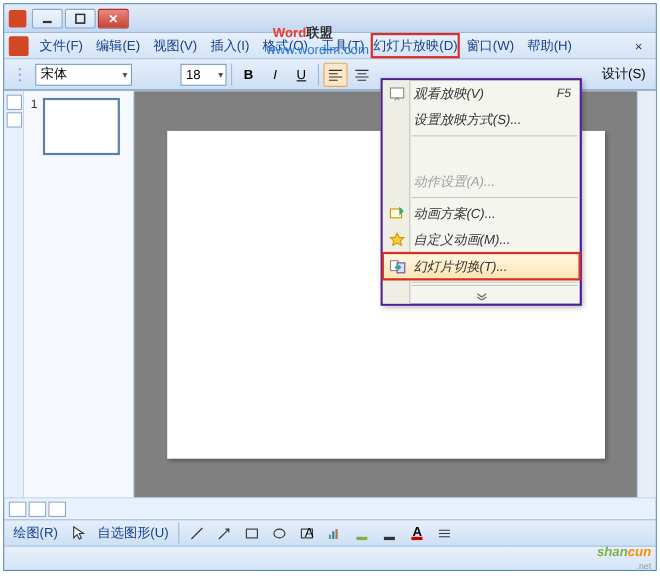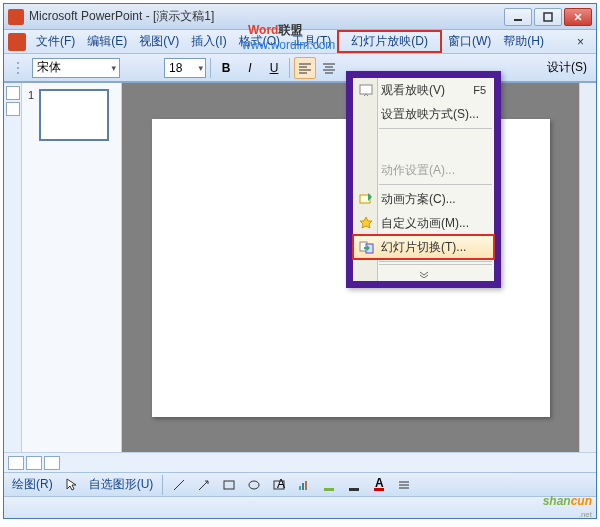--- a/index.html
+++ b/index.html
@@ -7,21 +7,21 @@
 .window{border:1px solid #3c7fb1;background:#cfe0f7;width:594px;margin:3px;}
 .titlebar{background:linear-gradient(#e4ecf7,#c3d7f0);height:26px;display:flex;align-items:center;padding:0 4px;border-bottom:1px solid #9db9d9;}
 .app-icon{width:16px;height:16px;background:#d24726;border-radius:2px;margin-right:5px;}
 .title-text{flex:1;color:#333;}
 .win-btns{display:flex;gap:2px;}
 .win-btn{width:28px;height:18px;border:1px solid #8ba8cc;border-radius:2px;display:flex;align-items:center;justify-content:center;background:linear-gradient(#f0f5fb,#d7e5f5);}
 .win-btn.close{background:linear-gradient(#e98882,#c94234);border-color:#a83429;color:#fff;}
 .menubar{background:linear-gradient(#e8f0fb,#d5e4f7);height:24px;display:flex;align-items:center;padding:0 4px;border-bottom:1px solid #a9c2e0;}
 .menu-icon{width:18px;height:18px;background:#d24726;border-radius:2px;margin-right:4px;}
 .menu-item{padding:3px 6px;color:#15428b;cursor:pointer;}
-.menu-item.hl{border:2px solid #d93025;padding:1px 12px;}
+.menu-item.hl{border:2px solid #d93025;padding:1px 0;}
 .menu-x{margin-left:auto;padding:2px 8px;color:#333;}
 .toolbar{background:linear-gradient(#e6eefb,#cde0f5);height:28px;display:flex;align-items:center;padding:0 4px;border-bottom:1px solid #8ba8cc;gap:2px;}
 .tb-btn{width:22px;height:22px;border:1px solid transparent;border-radius:2px;display:flex;align-items:center;justify-content:center;}
 .tb-sep{width:1px;height:20px;background:#9db9d9;margin:0 2px;}
 .font-sel{background:#fff;border:1px solid #7a9cc6;height:20px;padding:0 14px 0 4px;min-width:88px;display:flex;align-items:center;position:relative;}
 .font-sel::after{content:"▾";position:absolute;right:3px;font-size:9px;color:#555;}
 .size-sel{background:#fff;border:1px solid #7a9cc6;height:20px;width:42px;padding:0 12px 0 4px;display:flex;align-items:center;position:relative;}
 .size-sel::after{content:"▾";position:absolute;right:2px;font-size:9px;color:#555;}
 .bold{font-weight:bold;}
 .ital{font-style:italic;}
@@ -34,21 +34,21 @@
 .thumb-num{font-size:11px;color:#333;display:inline-block;vertical-align:top;margin-right:2px;}
 .thumb{display:inline-block;width:70px;height:52px;background:#fff;border:2px solid #5b7fab;}
 .slide-area{flex:1;background:#808080;display:flex;align-items:center;justify-content:center;position:relative;}
 .slide{width:398px;height:298px;background:#fff;box-shadow:2px 2px 4px rgba(0,0,0,0.3);}
 .scroll-v{width:17px;background:#e8eef7;border-left:1px solid #c0d0e8;}
 .notes{height:30px;background:#fff;border-top:3px solid #c0d0e8;padding:6px 10px;color:#888;}
 .viewbar{height:20px;background:#e8f0fb;border-top:1px solid #c0d0e8;display:flex;align-items:center;padding:0 4px;gap:2px;}
 .view-btn{width:16px;height:14px;border:1px solid #8ba8cc;background:#fff;}
 .drawbar{height:24px;background:linear-gradient(#e6eefb,#cde0f5);border-top:1px solid #a9c2e0;display:flex;align-items:center;padding:0 4px;gap:3px;}
 .statusbar{height:22px;background:linear-gradient(#e8f0fb,#d5e4f7);border-top:1px solid #a9c2e0;display:flex;align-items:center;padding:0 10px;}
-.dropdown{position:absolute;top:71px;left:346px;width:155px;background:#f5f5f0;border:7px solid #4c1d95;box-shadow:2px 2px 5px rgba(0,0,0,0.3);z-index:100;}
+.dropdown{position:absolute;top:71px;left:346px;width:183px;background:#f5f5f0;border:2px solid #4c1d95;box-shadow:2px 2px 5px rgba(0,0,0,0.3);z-index:100;font-style:italic;}
 .dd-item{height:24px;display:flex;align-items:center;padding:0 8px 0 28px;position:relative;color:#333;}
 .dd-item.disabled{color:#a0a0a0;margin-top:29px;}
 .dd-item.hover{background:linear-gradient(#fef7e0,#fde5b5);border:1px solid #e8a856;padding:0 7px 0 27px;}
 .dd-item.hl{outline:2px solid #d93025;outline-offset:-1px;}
 .dd-sep{height:1px;background:#c5c5c5;margin:2px 2px 2px 26px;}
 .dd-icon{position:absolute;left:5px;width:16px;height:16px;}
 .dd-iconbar{position:absolute;left:0;top:0;bottom:0;width:25px;background:#eeeee4;border-right:1px solid #c5c5bb;}
 .dd-short{margin-left:auto;font-size:11px;}
 .watermark{position:absolute;top:14px;left:248px;z-index:200;font-size:22px;font-weight:bold;pointer-events:none;}
 .wm-red{color:#e83f2a;margin-top:28px;}
@@ -60,21 +60,20 @@
 .wm-sub{font-size:8px;color:#999;display:block;text-align:right;font-style:normal;font-weight:normal;}
 svg{display:block;}
 </style>
 </head>
 <body>
 
 <div class="window">
 
 <div class="titlebar">
   <div class="app-icon"></div>
-  <div class="title-text">Microsoft PowerPoint - [演示文稿1]</div>
   <div class="win-btns">
     <div class="win-btn">
           <svg width="10" height="10">
             <rect x="1" y="7" width="8" height="2" fill="#333"></rect>
           </svg>
         </div>
     <div class="win-btn">
           <svg width="10" height="10">
             <rect x="1" y="1" width="8" height="8" fill="none" stroke="#333" stroke-width="1.5"></rect>
           </svg>

